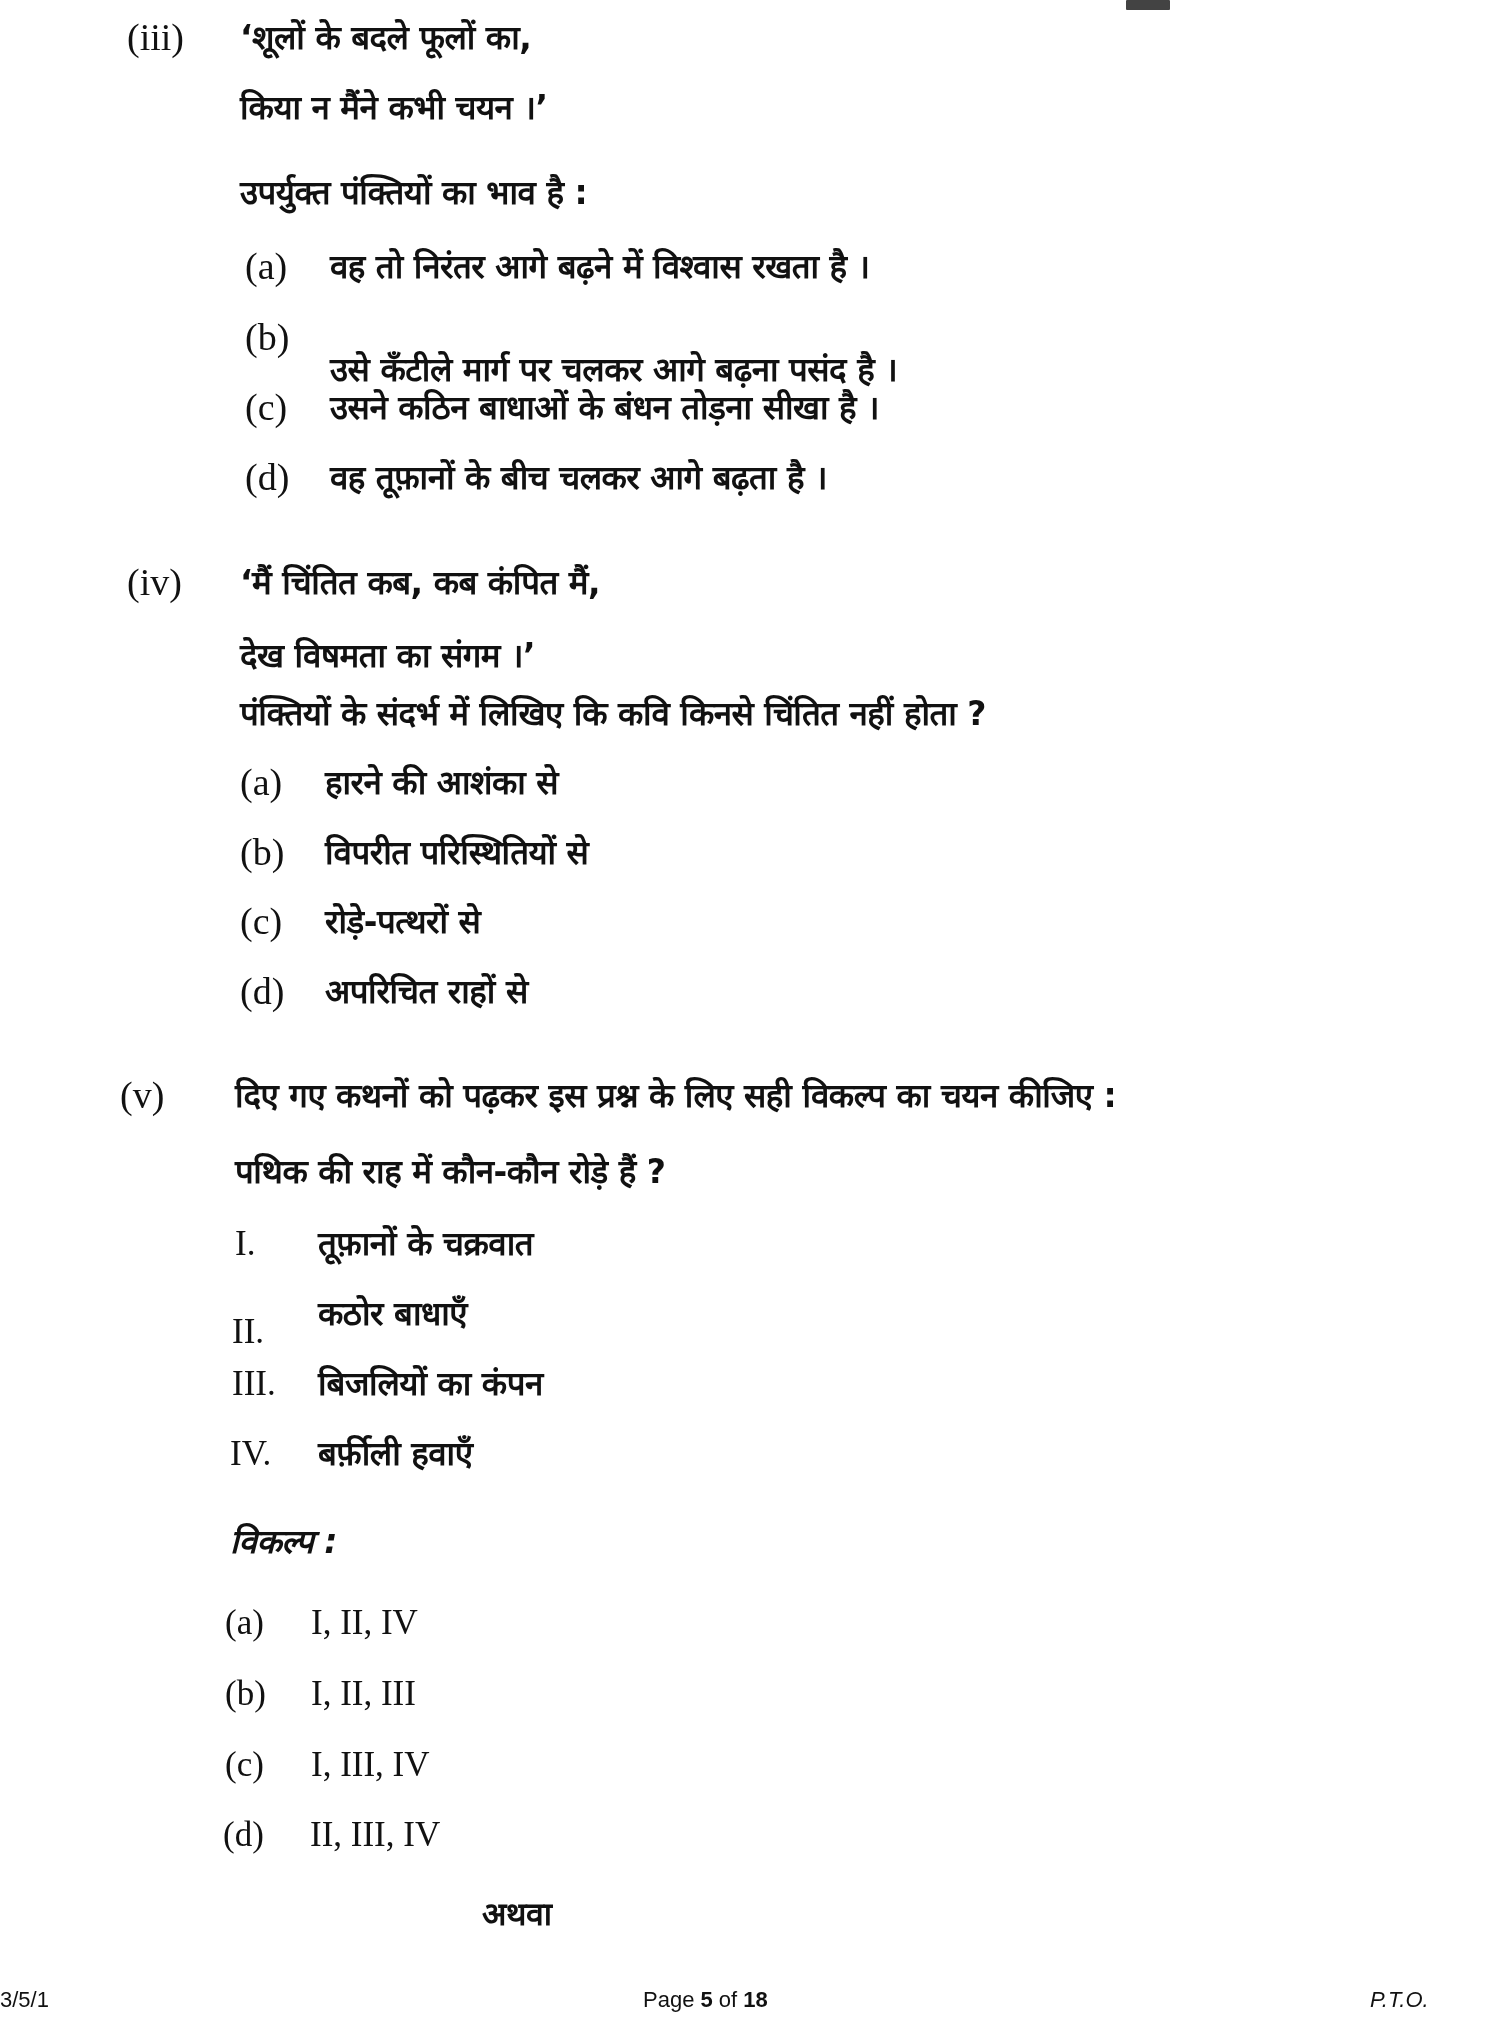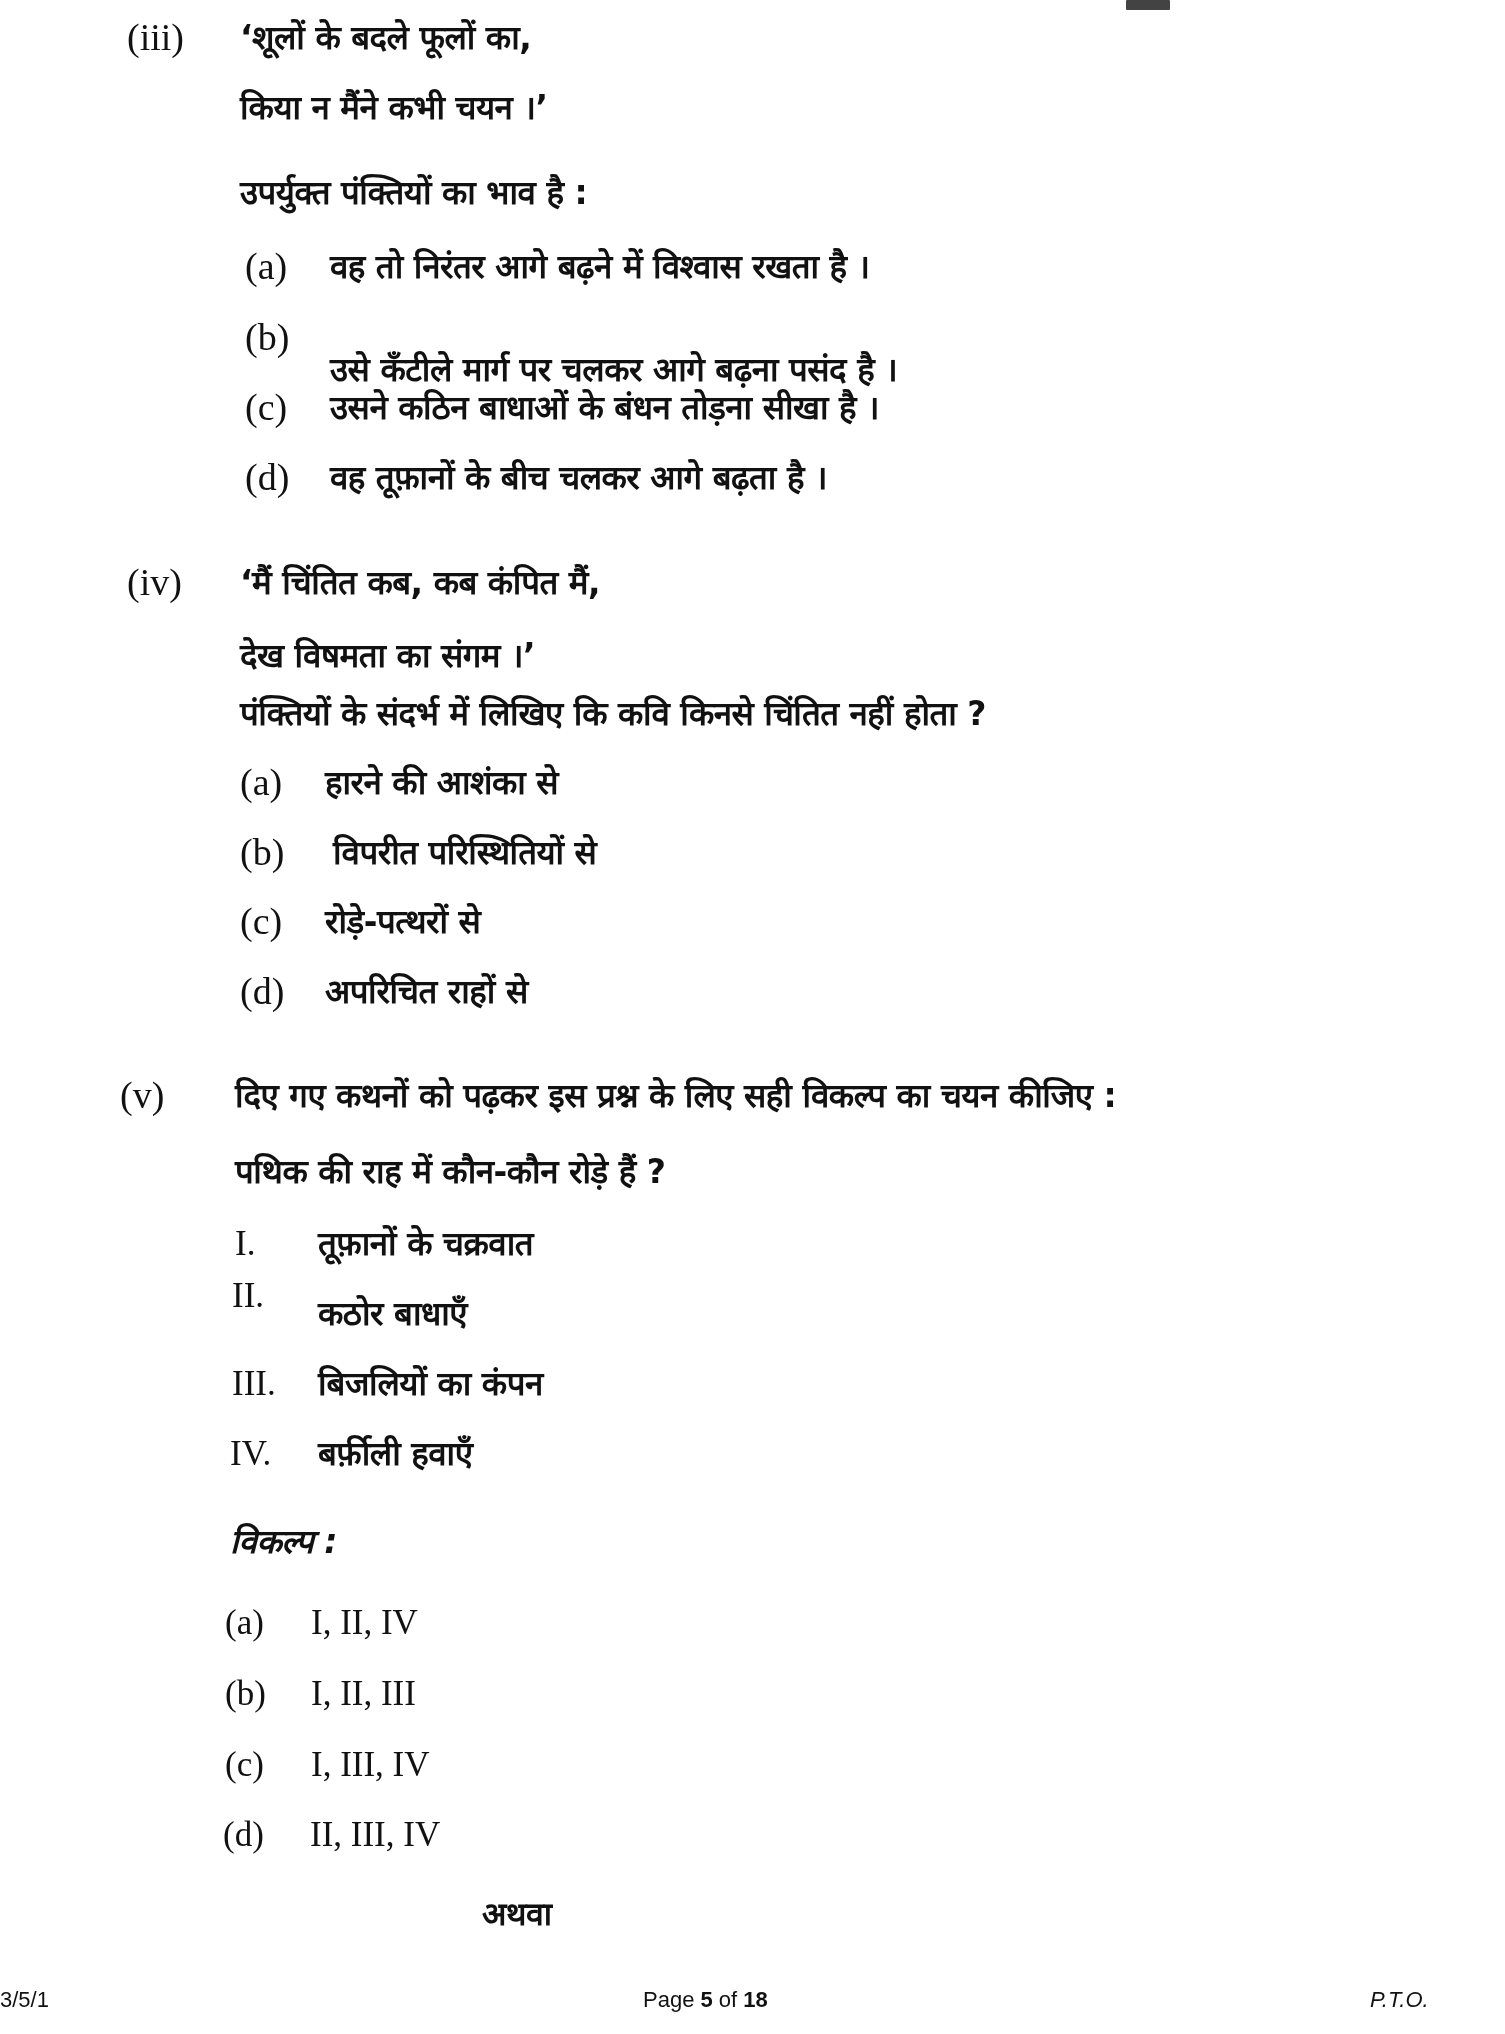--- a/index.html
+++ b/index.html
@@ -50,40 +50,40 @@
     <span class="abs lbl center-y" style="left:127px; top:582px;">(iv)</span>
     <span class="abs hi center-y" style="left:240px; top:582px;">‘मैं चिंतित कब, कब कंपित मैं,</span>
     <span class="abs hi center-y" style="left:240px; top:655px;">देख विषमता का संगम ।’</span>
     <span class="abs hi center-y" style="left:240px; top:713px;">पंक्तियों के संदर्भ में लिखिए कि कवि किनसे चिंतित नहीं होता ?</span>
 
     <div>
       <span class="abs lbl center-y" style="left:240px; top:782px;">(a)</span>
       <span class="abs hi center-y" style="left:325px; top:782px;">हारने की आशंका से</span>
 
       <span class="abs lbl center-y" style="left:240px; top:852px;">(b)</span>
-      <span class="abs hi center-y" style="left:325px; top:852px;margin-left:8px;">विपरीत परिस्थितियों से</span>
+      <span class="abs hi center-y" style="left:325px; top:852px;">विपरीत परिस्थितियों से</span>
 
       <span class="abs lbl center-y" style="left:240px; top:921px;">(c)</span>
       <span class="abs hi center-y" style="left:325px; top:921px;">रोड़े-पत्थरों से</span>
 
       <span class="abs lbl center-y" style="left:240px; top:991px;">(d)</span>
       <span class="abs hi center-y" style="left:325px; top:991px;">अपरिचित राहों से</span>
     </div>
   </section>
 
   <section>
     <span class="abs lbl center-y" style="left:120px; top:1095px;">(v)</span>
     <span class="abs hi center-y" style="left:235px; top:1095px;">दिए गए कथनों को पढ़कर इस प्रश्न के लिए सही विकल्प का चयन कीजिए :</span>
     <span class="abs hi center-y" style="left:235px; top:1171px;">पथिक की राह में कौन-कौन रोड़े हैं ?</span>
 
     <div>
       <span class="abs roman center-y" style="left:235px; top:1243px;">I.</span>
       <span class="abs hi center-y" style="left:318px; top:1243px;">तूफ़ानों के चक्रवात</span>
 
-      <span class="abs roman center-y" style="left:232px; top:1295px;">II.</span>
+      <span class="abs roman center-y" style="left:232px; top:1331px;">II.</span>
       <span class="abs hi center-y" style="left:318px; top:1313px;">कठोर बाधाएँ</span>
 
       <span class="abs roman center-y" style="left:232px; top:1383px;">III.</span>
       <span class="abs hi center-y" style="left:318px; top:1383px;">बिजलियों का कंपन</span>
 
       <span class="abs roman center-y" style="left:230px; top:1453px;">IV.</span>
       <span class="abs hi center-y" style="left:318px; top:1453px;">बर्फ़ीली हवाएँ</span>
     </div>
 
     <span class="abs hi ital center-y" style="left:230px; top:1541px;">विकल्प :</span>

